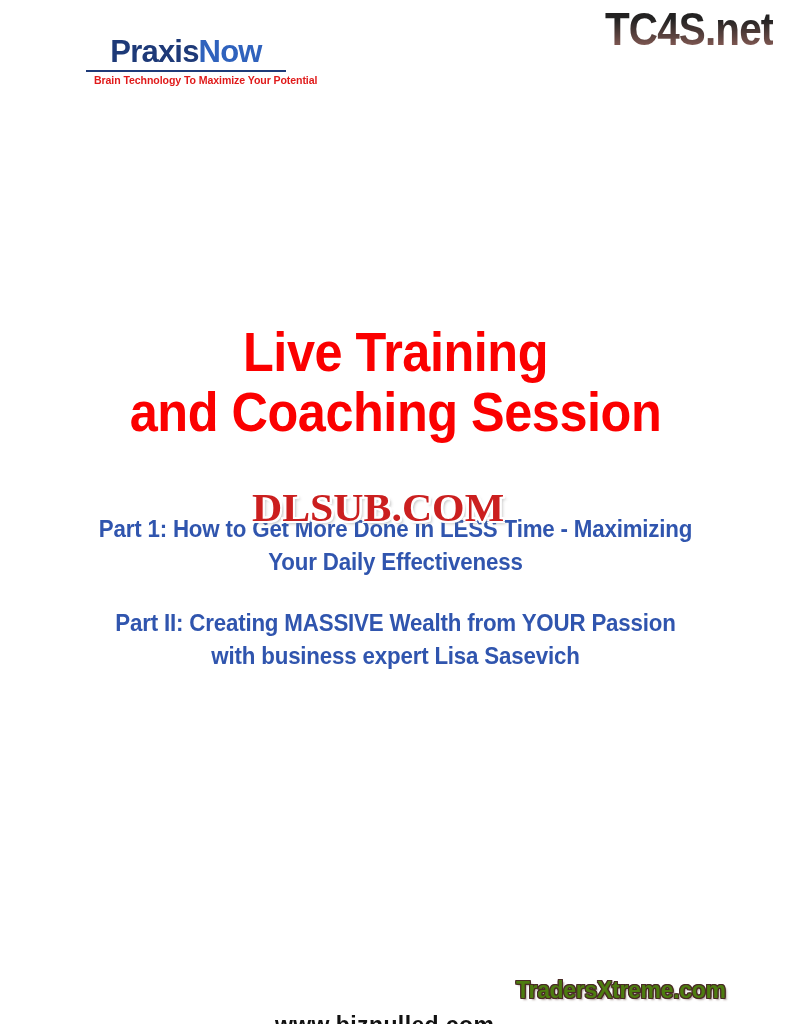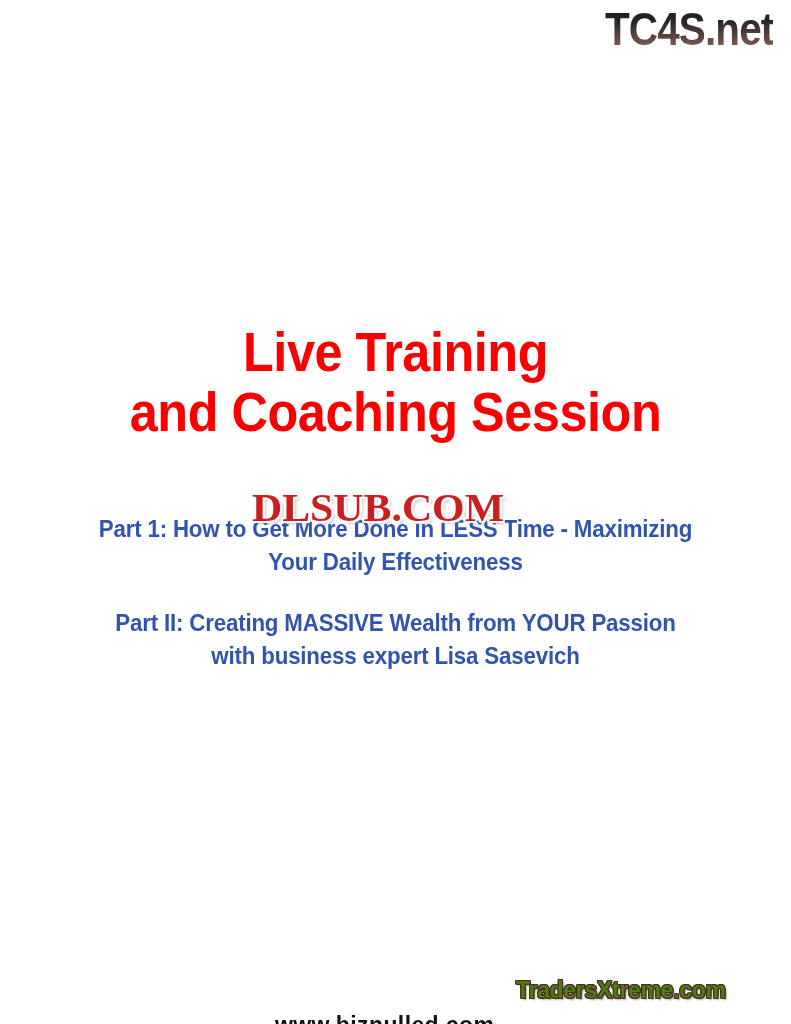--- a/index.html
+++ b/index.html
@@ -167,20 +167,25 @@
       1px -1px 0 #4a2b26, -1px -1px 0 #4a2b26,
       2px 2px 2px rgba(90,60,55,0.5);
     padding-left: 38px;
   }
 </style>
 </head>
 <body>
 
 <div id="page">
 
+  <div class="logo-block">
+    <div class="logo-wordmark"><span class="logo-word-praxis">Praxis</span><span class="logo-word-now">Now</span></div>
+    <div class="logo-rule"></div>
+    <div class="logo-tagline">Brain Technology To Maximize Your Potential</div>
+  </div>
 
   <div class="tc4s-mark">TC4S.net</div>
 
   <div class="headline">
     <span class="headline-line">Live Training</span>
     <span class="headline-line">and Coaching Session</span>
   </div>
 
   <div class="part-block" id="part-one">
     <span class="part-line">Part 1: How to Get More Done in LESS Time - Maximizing</span>

